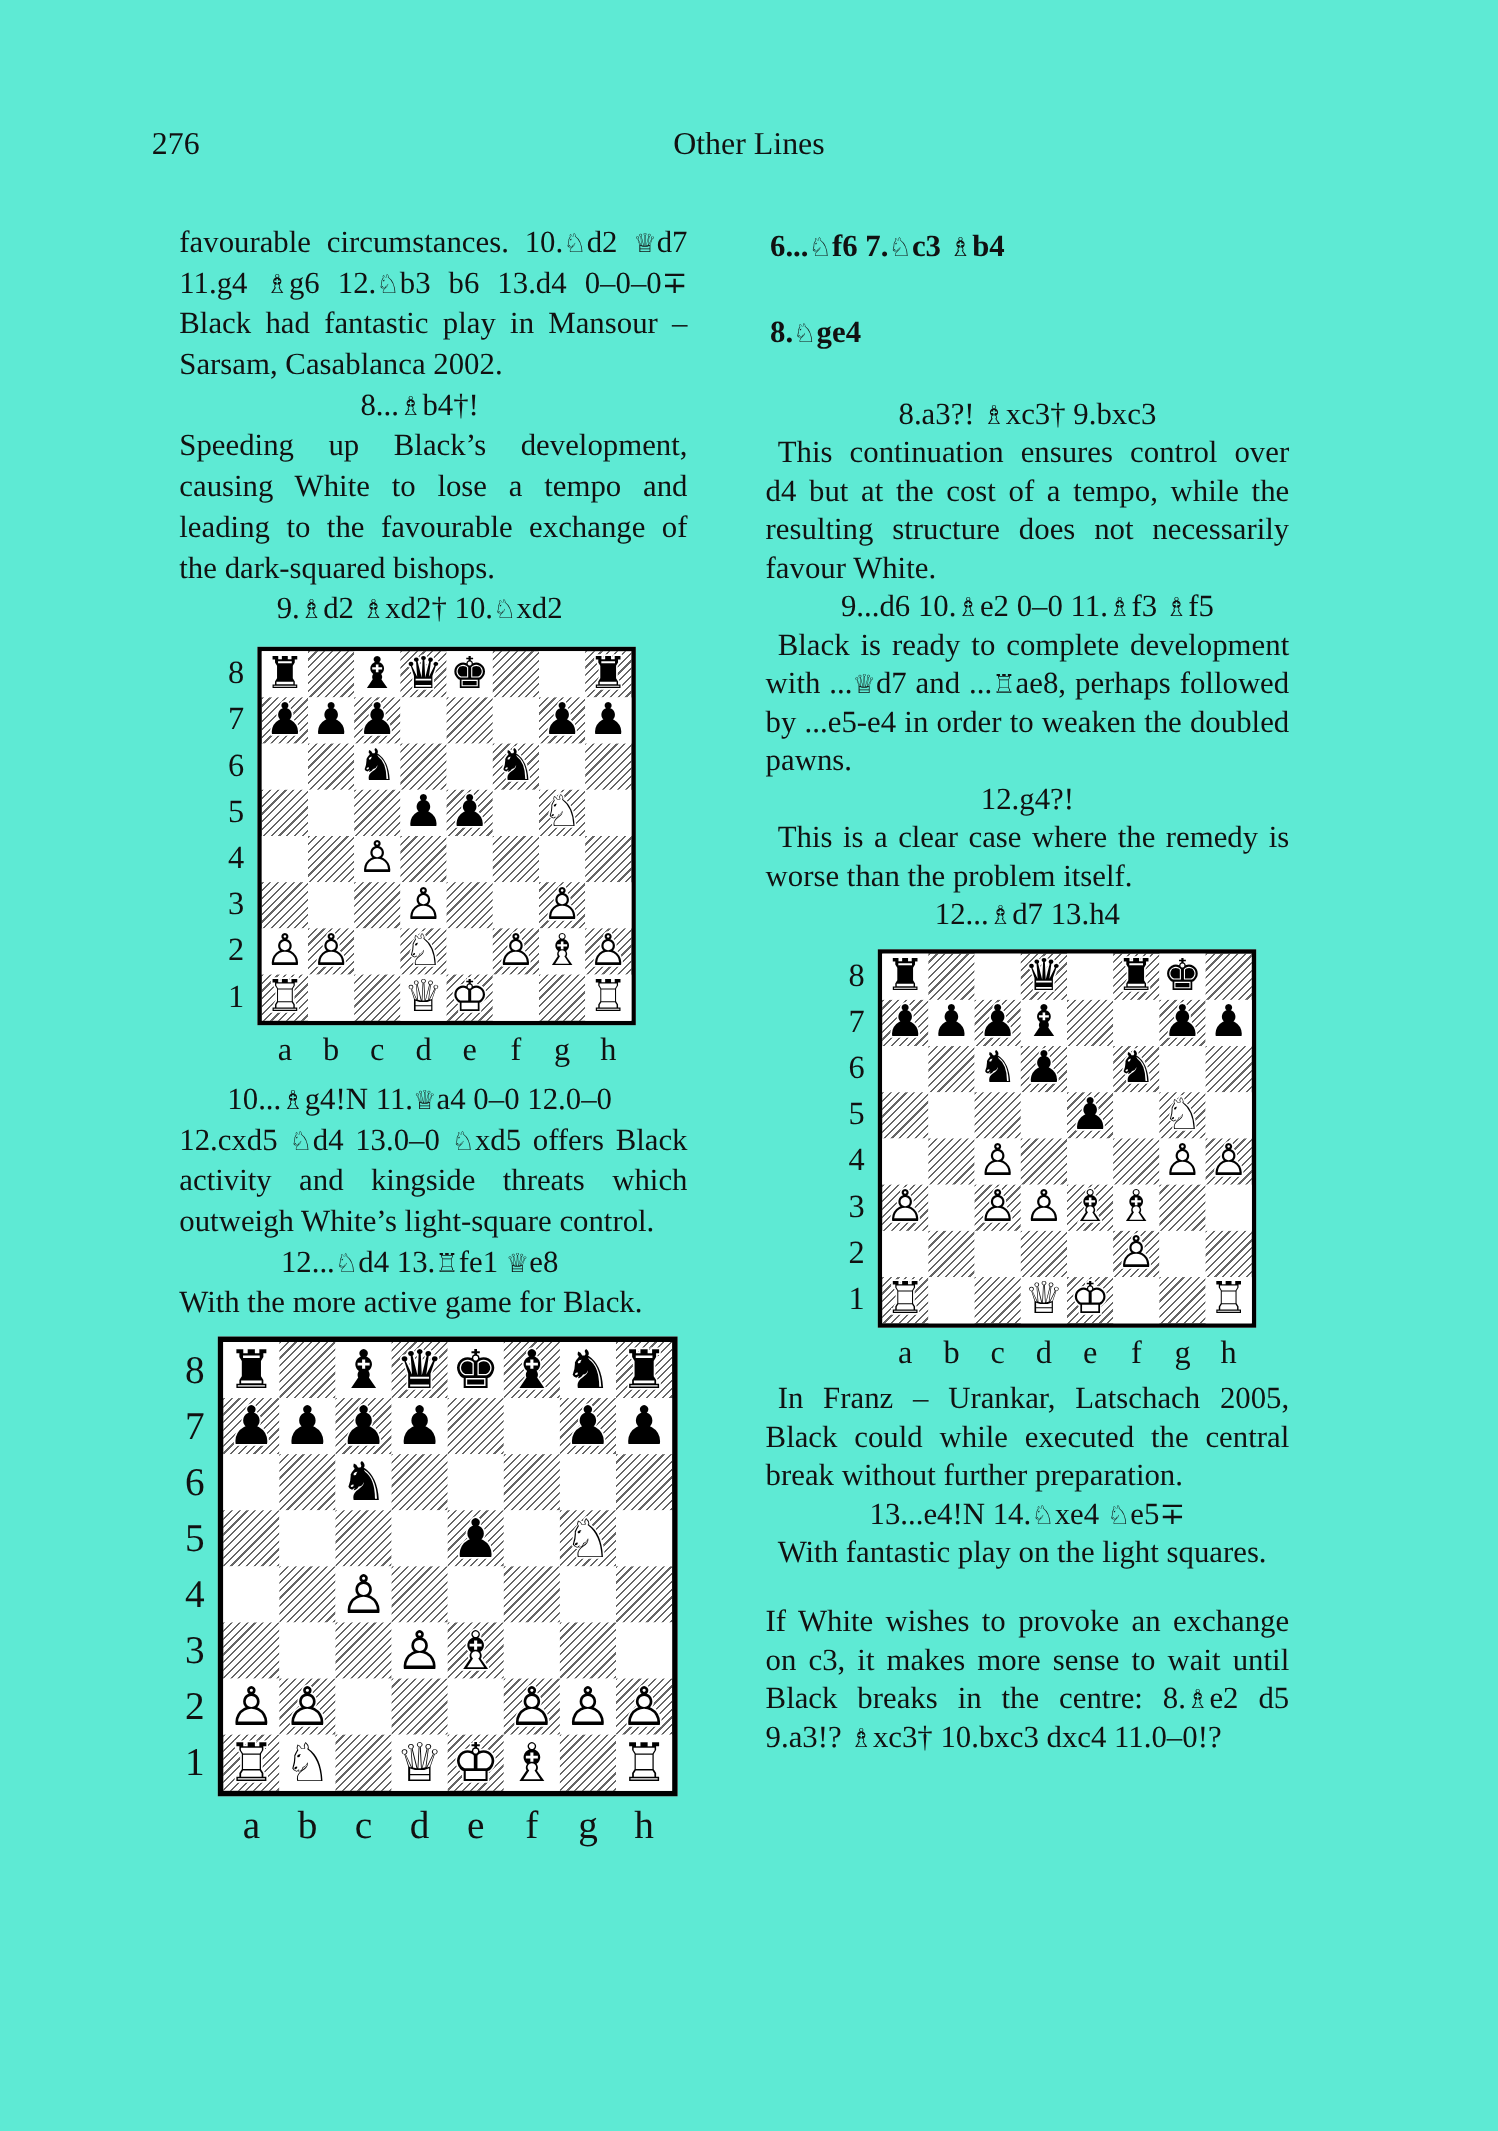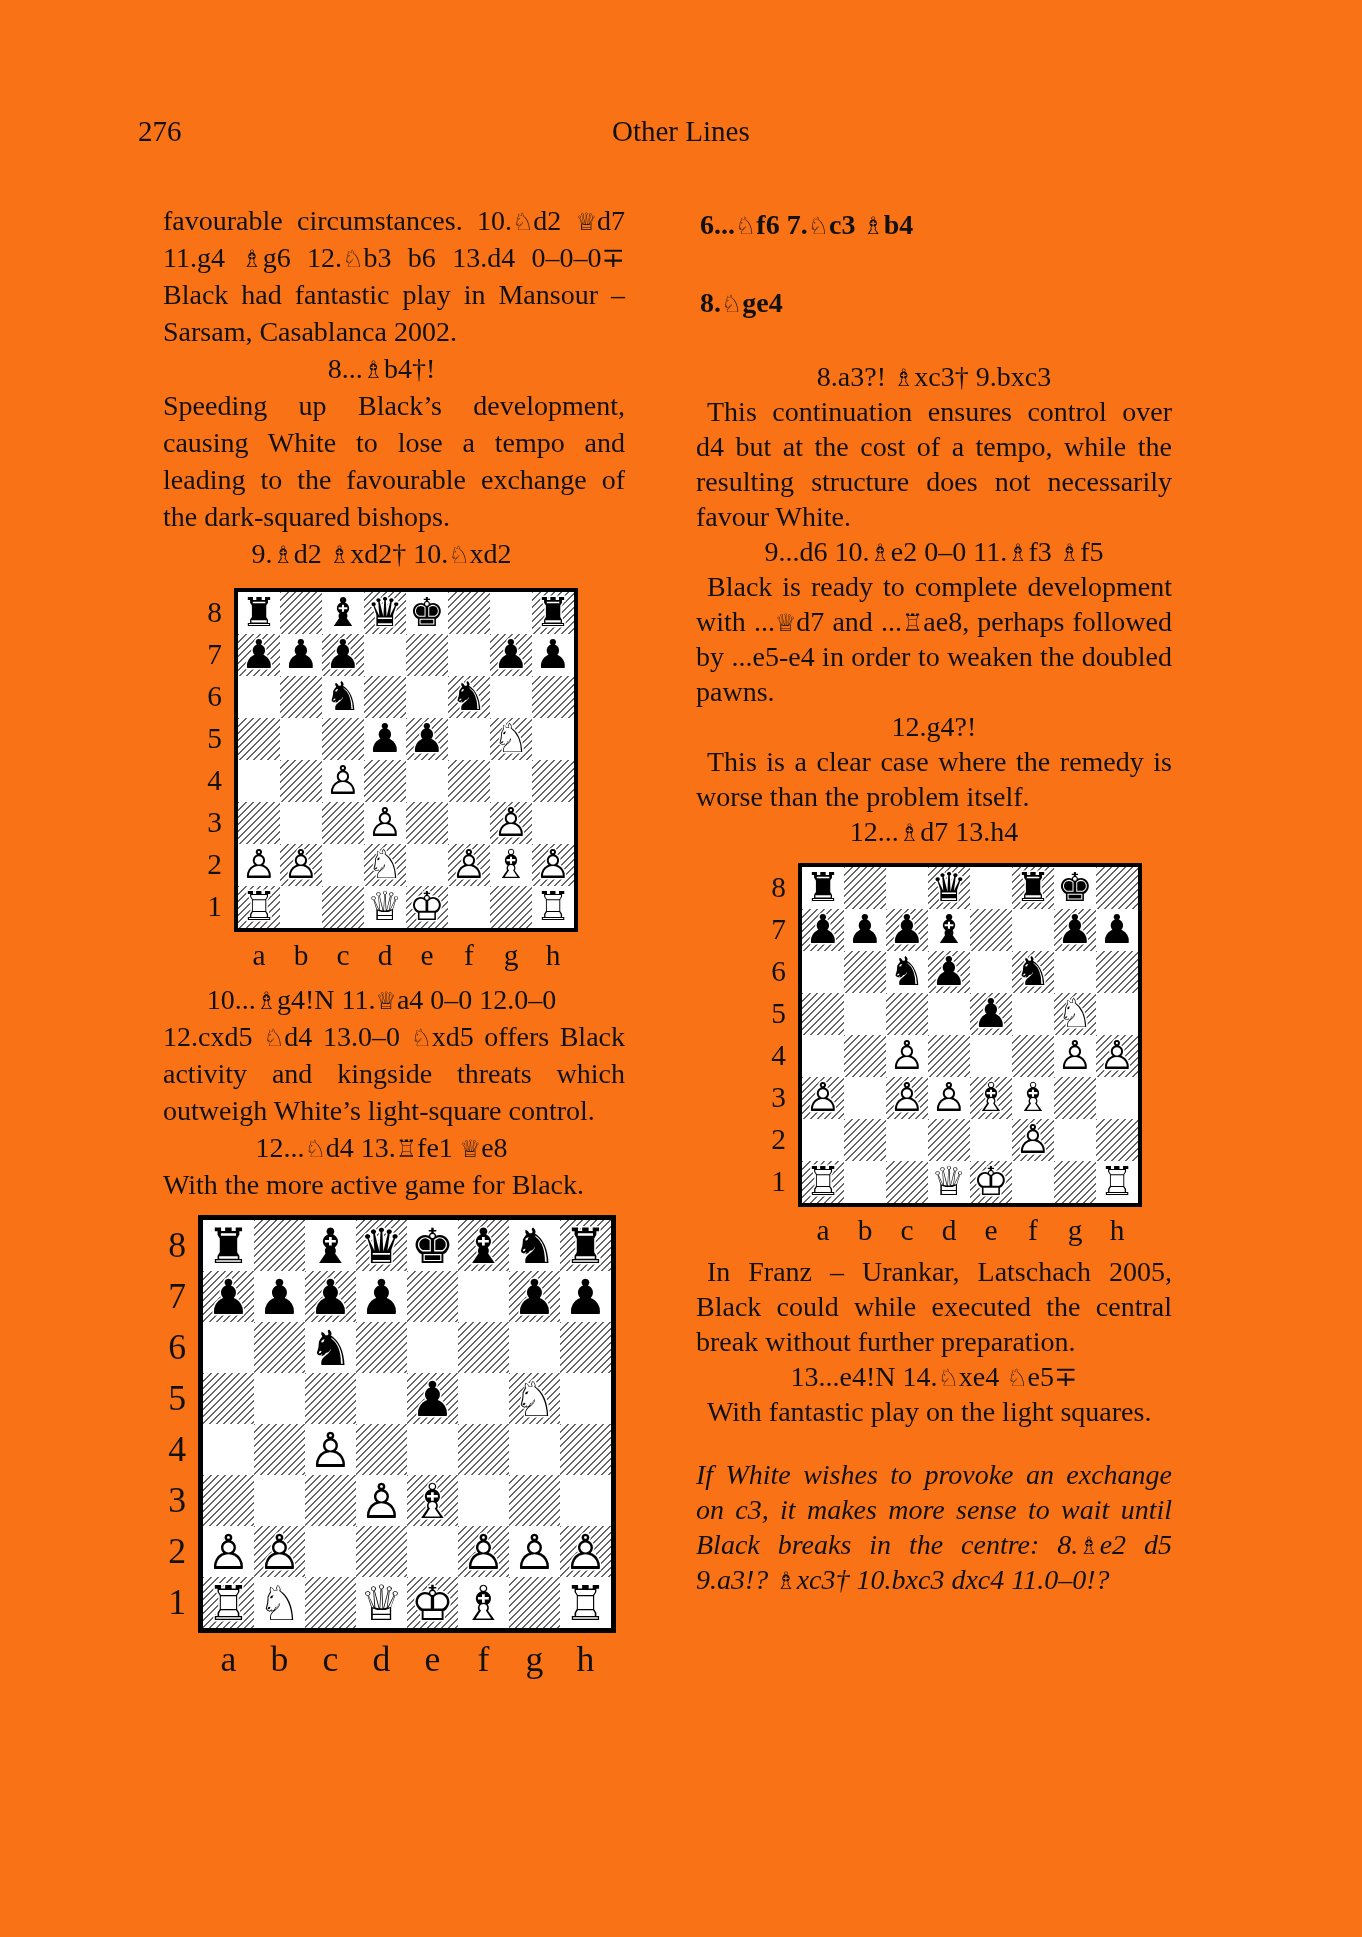--- a/index.html
+++ b/index.html
@@ -1,34 +1,34 @@
 <!DOCTYPE html>
 <html><head>
 <meta charset="utf-8">
 <style>
   html,body { margin:0; padding:0; background:#fff; }
   .page {
-    position:relative; width:1362px; height:1937px; background:#f97316;
+    position:relative; width:1362px; height:1937px; background:#5eead4;
     font-family:"Liberation Serif","DejaVu Serif","DejaVu Sans",serif;
     color:#111;
   }
   
   .running-head { position:absolute; left:138px; top:115px; width:1034px; height:40px; font-size:29px; }
   .page-number { position:absolute; left:0; top:0; }
   .head-title  { position:absolute; left:474px; top:0; }
 
   
   .col { position:absolute; font-size:28px; }
   .col-left  { left:138px; top:202px; width:487px; line-height:37px; }
   .col-right { left:696px; top:203px; width:476px; line-height:35px; }
 
   .para { text-align:justify; margin:0; }
   .col-left  .para { margin-left:25px; }
   .col-right .para { text-indent:11px; }
-  .col-right .para.flush { text-indent:0;font-style:italic; }
+  .col-right .para.flush { text-indent:0; }
   .moves { margin:0; text-align:center; }
   .heading { margin:4px; font-weight:bold; text-align:left; }
   .spacer { width:100%; }
 
   
   .fg { font-family:"DejaVu Sans",sans-serif; font-size:.85em; line-height:1; }
 
   
   .diagram { display:grid; grid-template-columns:34px max-content; width:max-content; }
   .ranks { display:grid; grid-template-rows:repeat(8, var(--sq)); align-items:center;

